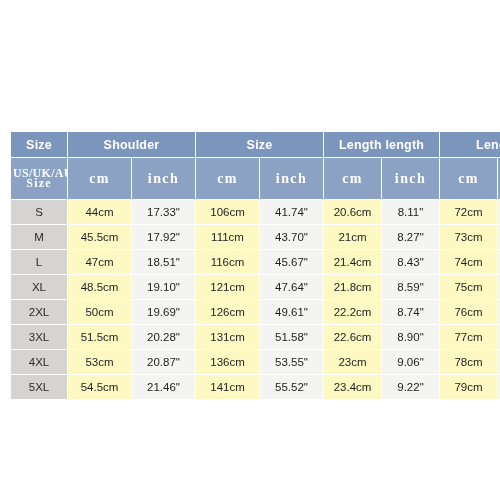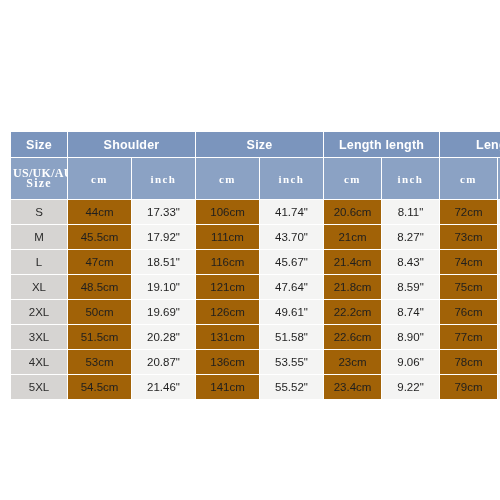--- a/index.html
+++ b/index.html
@@ -49,21 +49,21 @@
     font-size: 12.5px;
     height: 25px;
     letter-spacing: 0.2px;
   }
 
   
   .hdr-unit {
     background: #8ba2c4;
     color: #ffffff;
     font-family: "Liberation Serif", serif;
-    font-size: 11px;
+    font-size: 14px;
     height: 25px;
     letter-spacing: 1.4px;
   }
   .hdr-unit.sizekey {
     font-size: 12px;
     line-height: 9.5px;
     letter-spacing: 0.3px;
     white-space: normal;
     padding: 8px 2px;
   }
@@ -71,21 +71,21 @@
   .hdr-unit.sizekey .l2 { display: block; letter-spacing: 1.2px; }
 
   
   .cell-size {
     background: #d6d4d2;
     color: #2b2b2b;
     font-size: 11.5px;
     height: 24px;
   }
   .cell-cm {
-    background: #a16207;
+    background: #fef9c3;
     color: #1f1f1f;
     font-size: 11.5px;
     height: 24px;
   }
   .cell-inch {
     background: #f4f4f3;
     color: #1f1f1f;
     font-size: 11.5px;
     height: 24px;
   }

